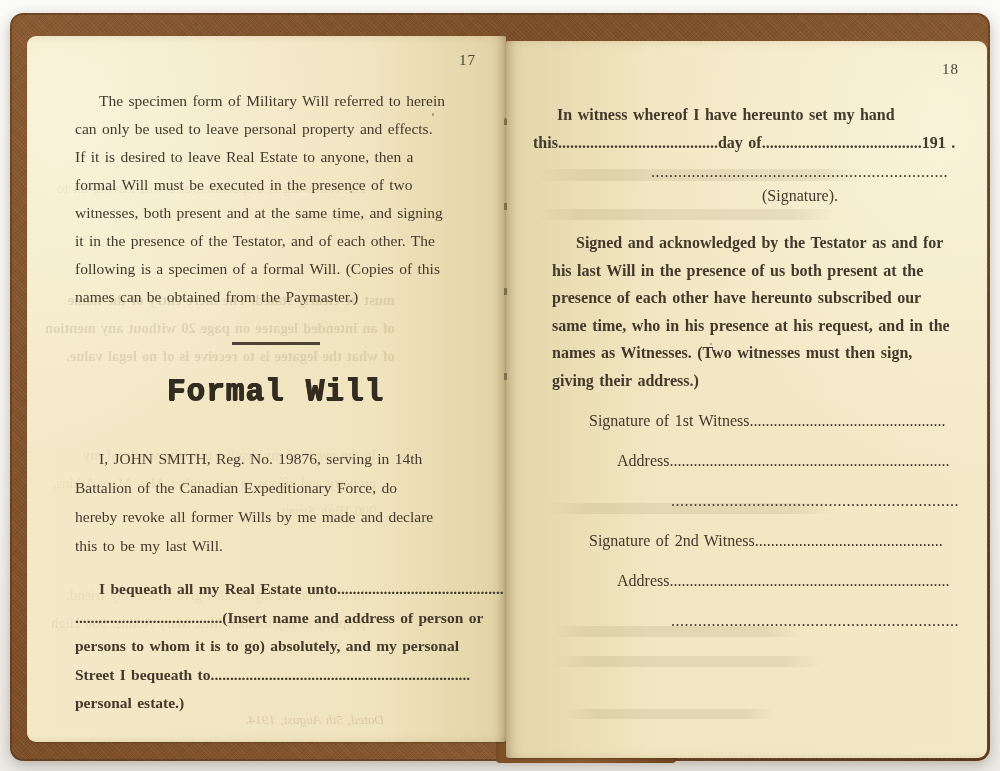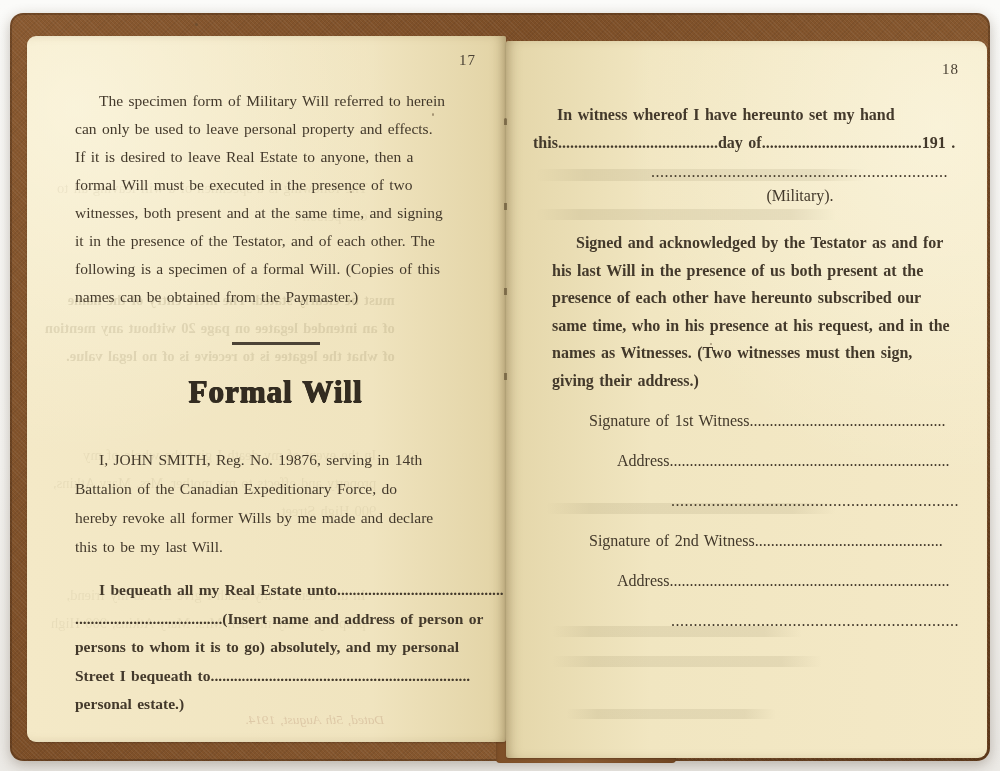--- a/index.html
+++ b/index.html
@@ -59,21 +59,21 @@
   .tline{line-height:28px;white-space:nowrap;}
   .page-right .tline{line-height:27.5px;font-weight:bold;}
   .para .tline:first-child{text-indent:24px;}
   .para1{margin-top:18px;}
   .separator{width:88px;height:3px;background:#4c4336;margin:31px auto 0 auto;}
   .formal-title{
     margin:29px 0 0 0;text-align:center;
     font-size:31px;font-weight:bold;color:#332c21;
     letter-spacing:1px;
     text-shadow:0.8px 0 0 #332c21, -0.4px 0 0 #332c21, 0 0.5px 0 #332c21;
-    font-family:Liberation Serif, serif;
+    font-family:Liberation Mono, monospace;
   }
   .para2{margin-top:35px;}
   .para2 .tline{line-height:29px;}
   .para3{margin-top:15px;font-weight:bold;}
   .para3 .tline{line-height:28.5px;}
   .paraA{margin-top:23px;}
   .sigblock{margin:3px 0 0 118px;width:298px;}
   .sigdots{line-height:26px;white-space:nowrap;overflow:hidden;letter-spacing:.5px;}
   .sigcaption{text-align:center;line-height:22px;}
   .paraB{margin-top:22px;margin-left:19px;}
@@ -170,21 +170,21 @@
 
     <div class="pageno">18</div>
 
     <div class="para paraA">
         <div class="tline">In witness whereof I have hereunto set my hand</div>
         <div class="tline">this........................................day of........................................191  .</div>
       </div>
 
     <div class="sigblock">
       <div class="sigdots">.........................................................................</div>
-      <div class="sigcaption">(Military).</div>
+      <div class="sigcaption">(Signature).</div>
     </div>
 
     <div class="para paraB">
         <div class="tline">Signed and acknowledged by the Testator as and for</div>
         <div class="tline">his last Will in the presence of us both present at the</div>
         <div class="tline">presence of each other have hereunto subscribed our</div>
         <div class="tline">same time, who in his presence at his request, and in the</div>
         <div class="tline">names as Witnesses.  (Two witnesses must then sign,</div>
         <div class="tline">giving their address.)</div>
       </div>

